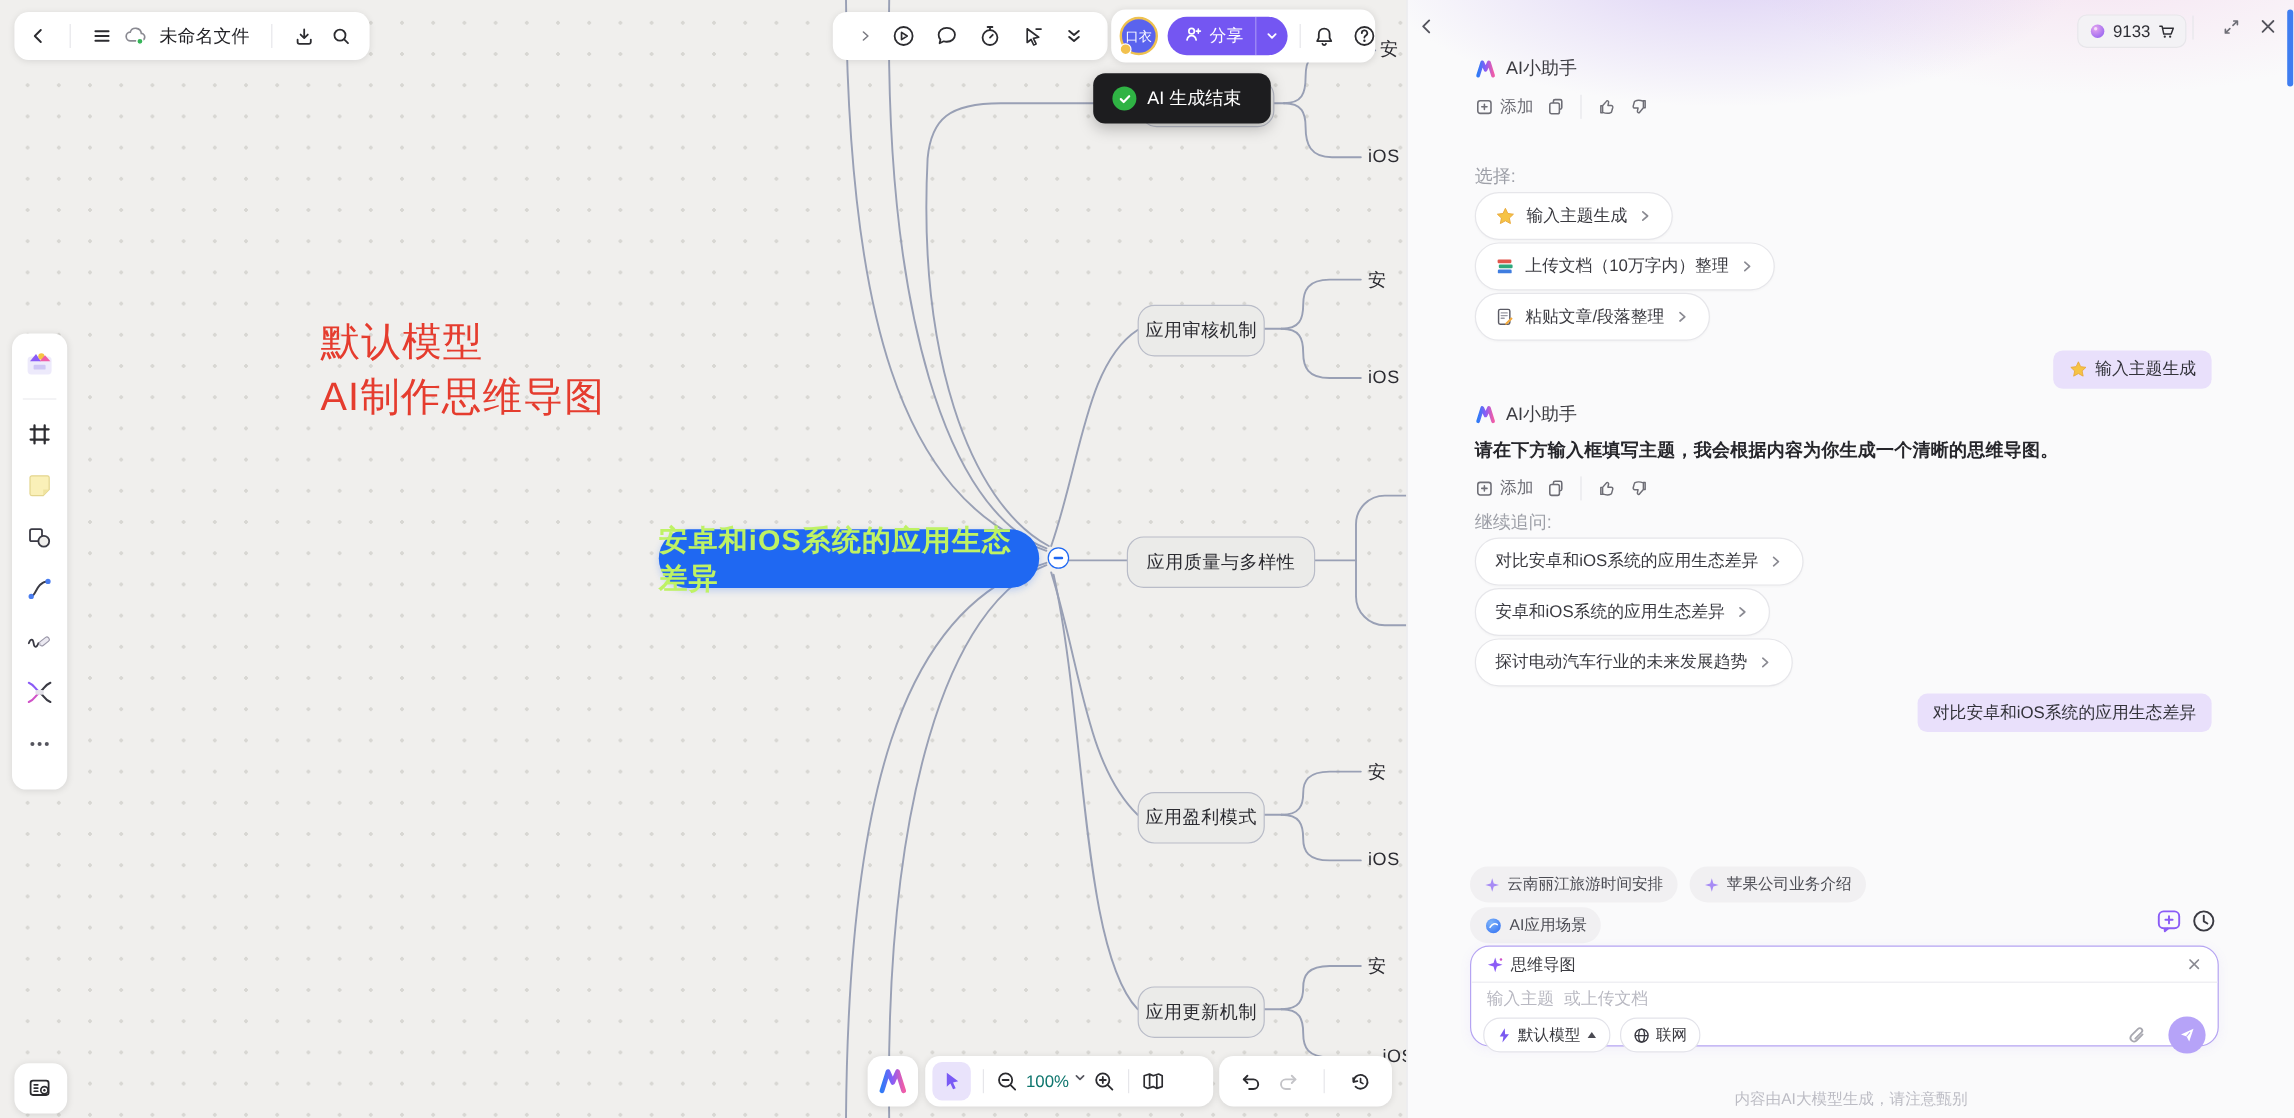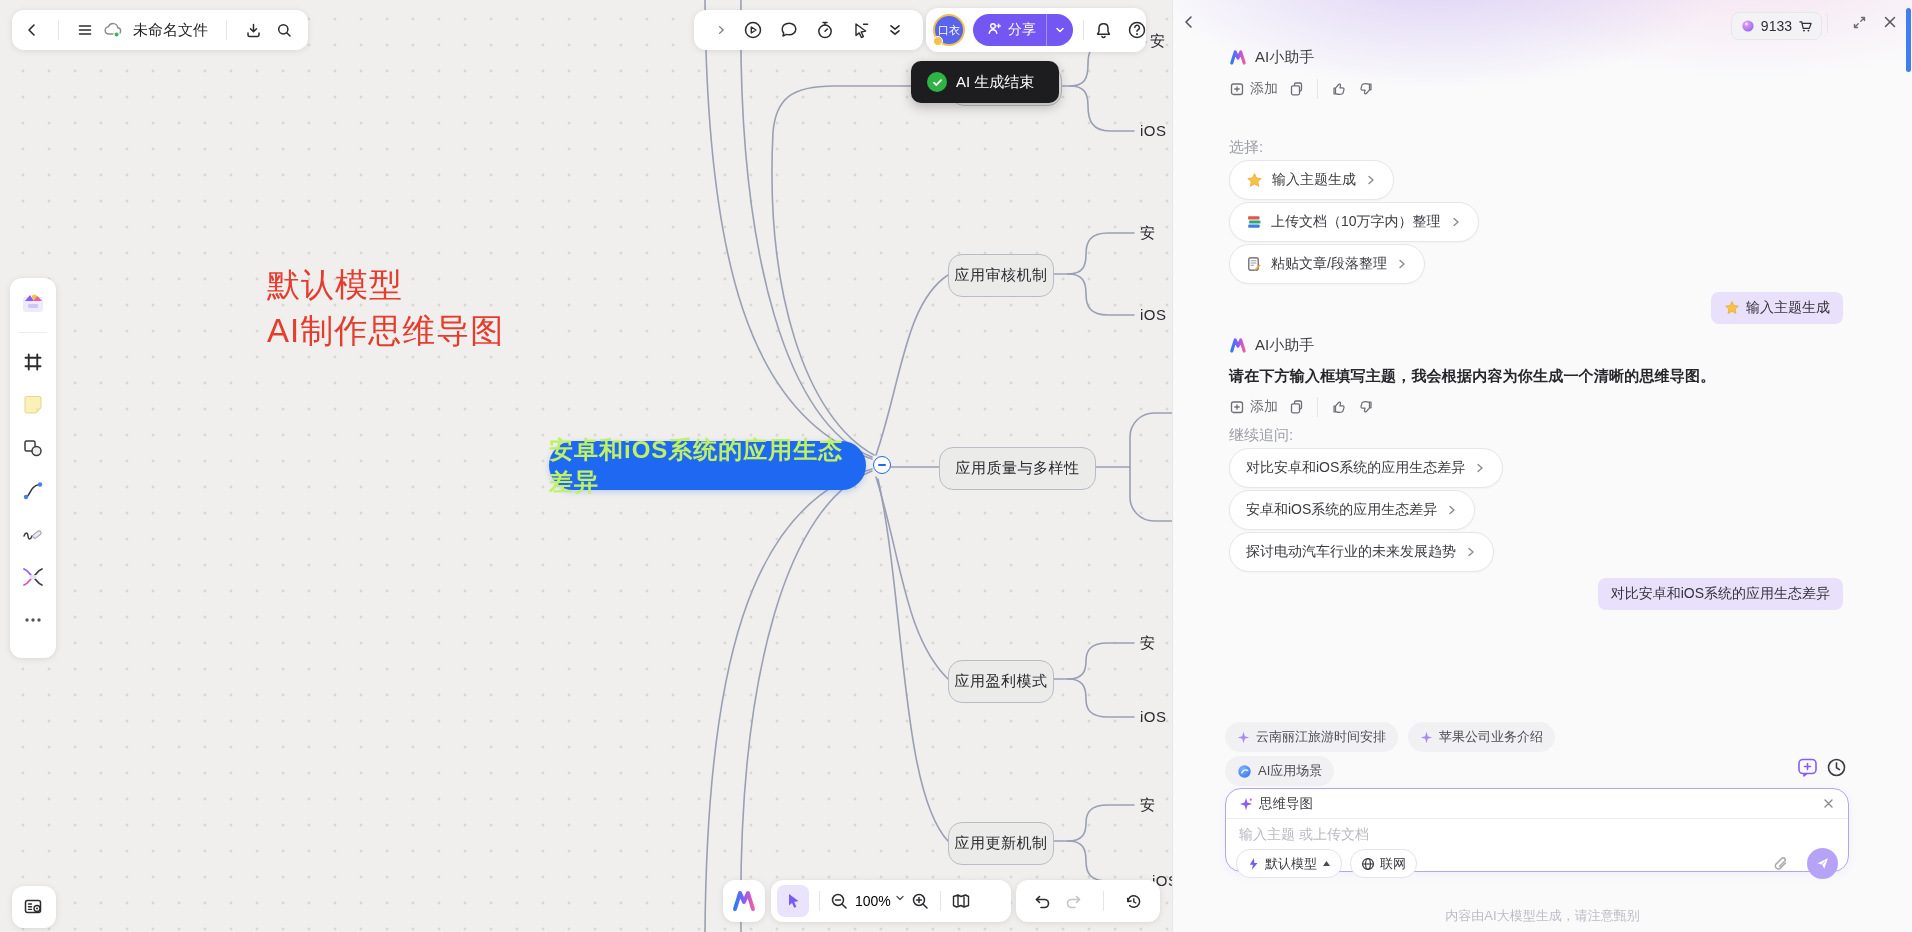--- a/index.html
+++ b/index.html
@@ -73,21 +73,21 @@
 
   .corner-card{left:12px;top:886px;width:44px;height:42px;display:flex;align-items:center;justify-content:center;}
 
   
   .logo-card{left:723px;top:880px;width:42px;height:42px;display:flex;align-items:center;justify-content:center;}
   .bt1{left:771px;top:880px;width:240px;height:42px;}
   .bt1 .row{padding:0 6px;gap:6px;}
   .bt2{left:1016px;top:880px;width:144px;height:42px;}
   .bt2 .row{padding:0 10px;gap:12px;justify-content:center;}
   .selbtn{width:32px;height:32px;border-radius:8px;background:#e9e3fb;display:flex;align-items:center;justify-content:center;}
-  .zoom-label{font-size:14px;color:#000000;display:flex;gap:4px;}
+  .zoom-label{font-size:14px;color:#0f766e;display:flex;gap:4px;}
 
   
   .panel{position:absolute;left:1172px;top:0;width:740px;height:932px;z-index:5;
     background:
       radial-gradient(420px 170px at 36% -30px, rgba(196,174,240,.55), transparent 70%),
       radial-gradient(430px 170px at 78% -40px, rgba(238,196,228,.45), transparent 70%),
       #fafafb;
     border-left:1px solid #e7e6ea;box-sizing:border-box;}
   .p-abs{position:absolute;}
   .p-header{left:0;top:0;width:100%;height:44px;}
@@ -106,21 +106,21 @@
     display:flex;align-items:center;gap:6px;padding:0 13px;font-size:14px;color:#33333a;white-space:nowrap;}
   .chip{display:inline-flex;align-items:center;gap:6px;height:30px;padding:0 12px;border-radius:15px;
     background:#f1f0f2;font-size:13px;color:#4c4c54;white-space:nowrap;}
   .mini-ic{position:absolute;display:flex;align-items:center;justify-content:center;}
 
   .composer{left:52px;top:788px;width:624px;height:84px;background:#fff;border:1.5px solid #b5a4f2;
     border-radius:16px;box-sizing:border-box;box-shadow:0 2px 10px rgba(140,110,240,.08);}
   .comp-head{display:flex;align-items:center;height:29px;padding:0 13px;border-bottom:1px solid #ececf1;gap:6px;}
   .comp-head .mode{font-size:13.5px;color:#3c3c42;font-weight:500;}
   .comp-input{width:100%;border:none;outline:none;font-size:14px;color:#333;padding:7px 13px 0;
-    box-sizing:border-box;background:transparent;font-family:Liberation Sans, sans-serif;}
+    box-sizing:border-box;background:transparent;font-family:Liberation Mono, monospace;}
   .comp-input::placeholder{color:#b9b9c2;}
   .comp-foot{display:flex;align-items:center;gap:8px;padding:5px 10px 0 10px;}
   .pill{display:inline-flex;align-items:center;gap:5px;height:27px;padding:0 10px;border-radius:14px;
     border:1px solid #e3e3ea;background:#fff;font-size:13px;color:#3a3a40;}
   .send-btn{width:31px;height:31px;border-radius:50%;background:#b6a3f8;display:flex;align-items:center;justify-content:center;}
   .p-footer{left:0;bottom:7px;width:100%;text-align:center;font-size:13px;color:#bcbcc4;}
   .spacer{flex:1;}
 </style>
 </head>
 <body>

